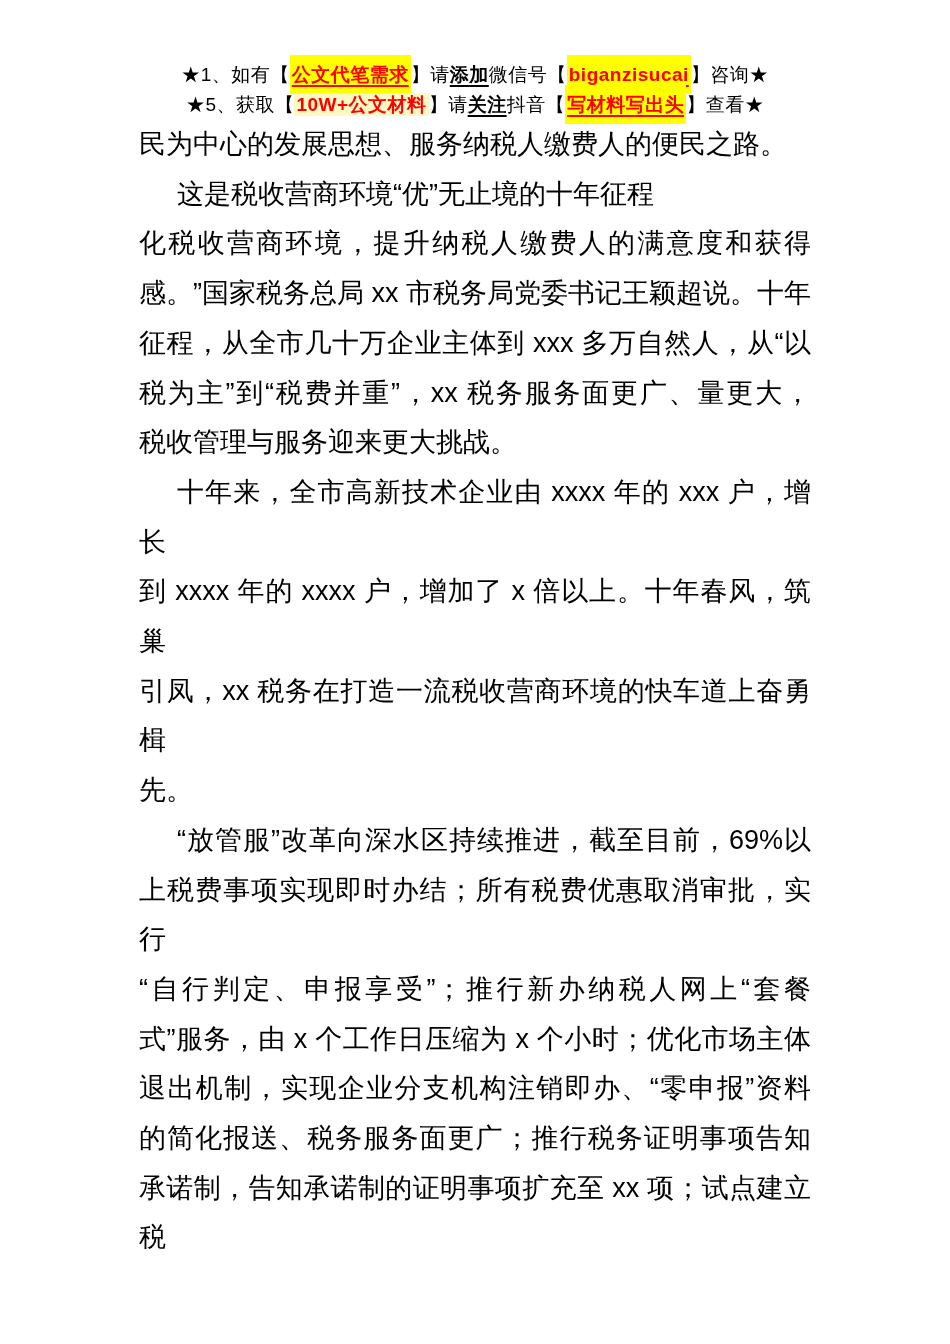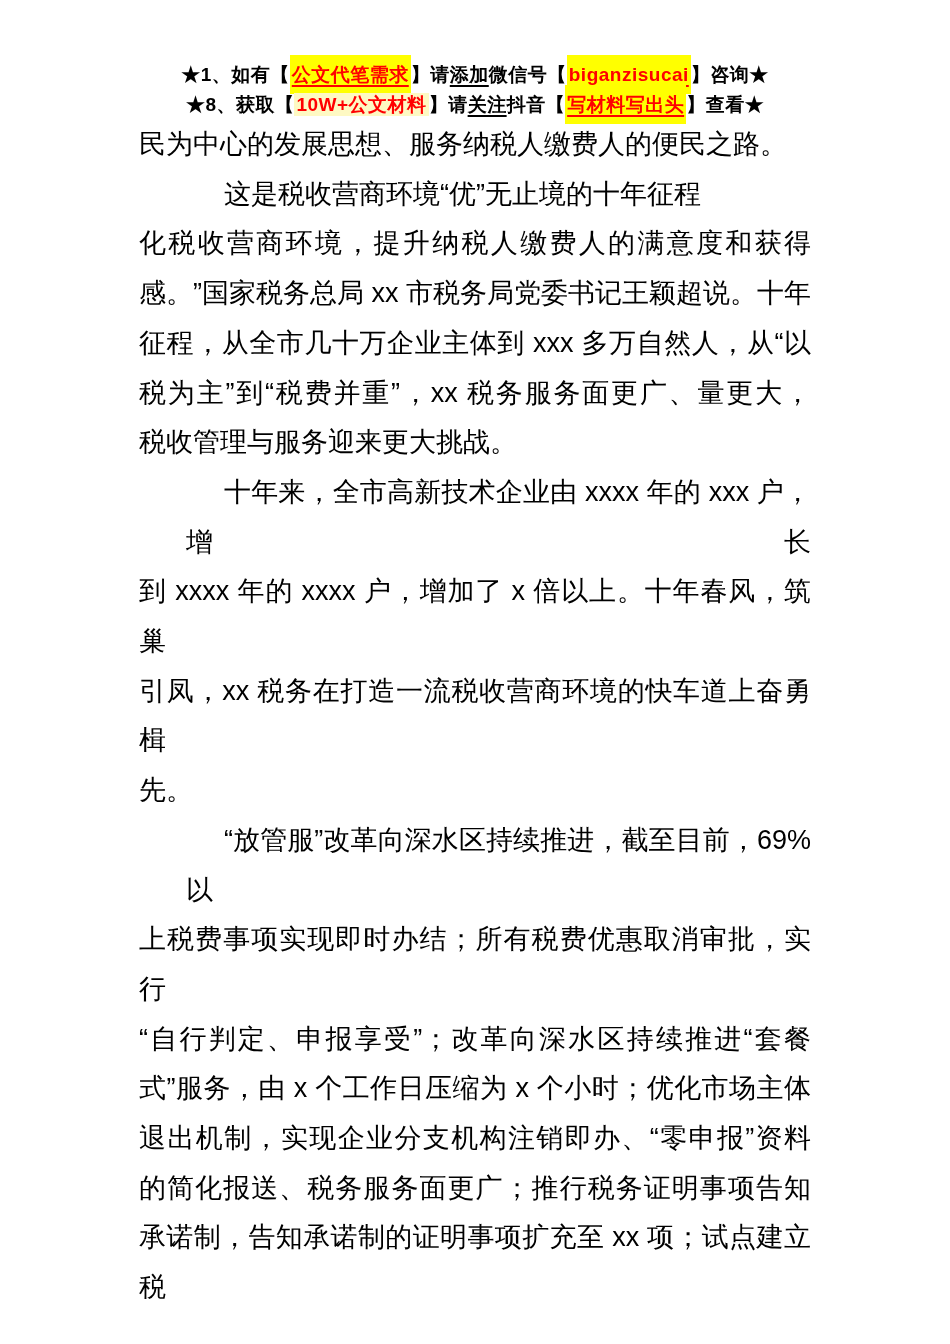--- a/index.html
+++ b/index.html
@@ -17,22 +17,22 @@
   
   .promo {
     text-align: center;
     font-size: 19px;
     line-height: 30px;
     font-weight: bold;
     color: #000000;
     letter-spacing: 0.5px;
   }
   .promo-top { padding-top: 60px; }
-  .promo .seg-b  { font-weight: bold; }
-  .promo .seg-rg { font-weight: bold; }
+  .promo .seg-b  { font-weight: normal; }
+  .promo .seg-rg { font-weight: normal; }
   .promo .seg-bu {
     font-weight: bold;
     text-decoration: underline;
     text-decoration-thickness: 2px;
     text-underline-offset: 4px;
   }
   .promo .seg-hl {
     color: #ff0000;
     background: #fef9c3;
     padding: 1px 2px;
@@ -52,48 +52,48 @@
     margin: 0 auto;
     font-size: 27px;
     line-height: 49.7px;
     font-weight: normal;
   }
   .ln {
     text-align: justify;
     text-align-last: justify;
     text-justify: inter-character;
   }
-  .ln.first { text-indent: 38px; margin-left: 47px; }
+  .ln.first { text-indent: 38px; }
   .ln.last  { text-align-last: left; }
 </style>
 </head>
 <body>
 
 <div class="page">
 
   <div class="promo promo-top">
     <div class="promo-line"><span class="seg-b">★1、如有【</span><span class="seg-hlu">公文代笔需求</span><span class="seg-b">】请</span><span class="seg-bu">添加</span><span class="seg-rg">微信号</span><span class="seg-b">【</span><span class="seg-hlu">biganzisucai</span><span class="seg-b">】咨询★</span></div>
-    <div class="promo-line"><span class="seg-b">★8、获取【</span><span class="seg-hl">10W+公文材料</span><span class="seg-b">】请</span><span class="seg-bu">关注</span><span class="seg-rg">抖音</span><span class="seg-b">【</span><span class="seg-hlu">写材料写出头</span><span class="seg-b">】查看★</span></div>
+    <div class="promo-line"><span class="seg-b">★5、获取【</span><span class="seg-hl">10W+公文材料</span><span class="seg-b">】请</span><span class="seg-bu">关注</span><span class="seg-rg">抖音</span><span class="seg-b">【</span><span class="seg-hlu">写材料写出头</span><span class="seg-b">】查看★</span></div>
   </div>
 
   <div class="content">
     <div class="ln last">民为中心的发展思想、服务纳税人缴费人的便民之路。</div>
     <div class="ln first last">这是税收营商环境“优”无止境的十年征程</div>
     <div class="ln">化税收营商环境，提升纳税人缴费人的满意度和获得</div>
     <div class="ln">感。”国家税务总局 xx 市税务局党委书记王颖超说。十年</div>
     <div class="ln">征程，从全市几十万企业主体到 xxx 多万自然人，从“以</div>
     <div class="ln">税为主”到“税费并重”，xx 税务服务面更广、量更大，</div>
     <div class="ln last">税收管理与服务迎来更大挑战。</div>
     <div class="ln first">十年来，全市高新技术企业由 xxxx 年的 xxx 户，增长</div>
     <div class="ln">到 xxxx 年的 xxxx 户，增加了 x 倍以上。十年春风，筑巢</div>
     <div class="ln">引凤，xx 税务在打造一流税收营商环境的快车道上奋勇楫</div>
     <div class="ln last">先。</div>
     <div class="ln first">“放管服”改革向深水区持续推进，截至目前，69%以</div>
     <div class="ln">上税费事项实现即时办结；所有税费优惠取消审批，实行</div>
-    <div class="ln">“自行判定、申报享受”；改革向深水区持续推进“套餐</div>
+    <div class="ln">“自行判定、申报享受”；推行新办纳税人网上“套餐</div>
     <div class="ln">式”服务，由 x 个工作日压缩为 x 个小时；优化市场主体</div>
     <div class="ln">退出机制，实现企业分支机构注销即办、“零申报”资料</div>
     <div class="ln">的简化报送、税务服务面更广；推行税务证明事项告知</div>
     <div class="ln">承诺制，告知承诺制的证明事项扩充至 xx 项；试点建立税</div>
 
   </div>
 
 </div>
 
 </body></html>

